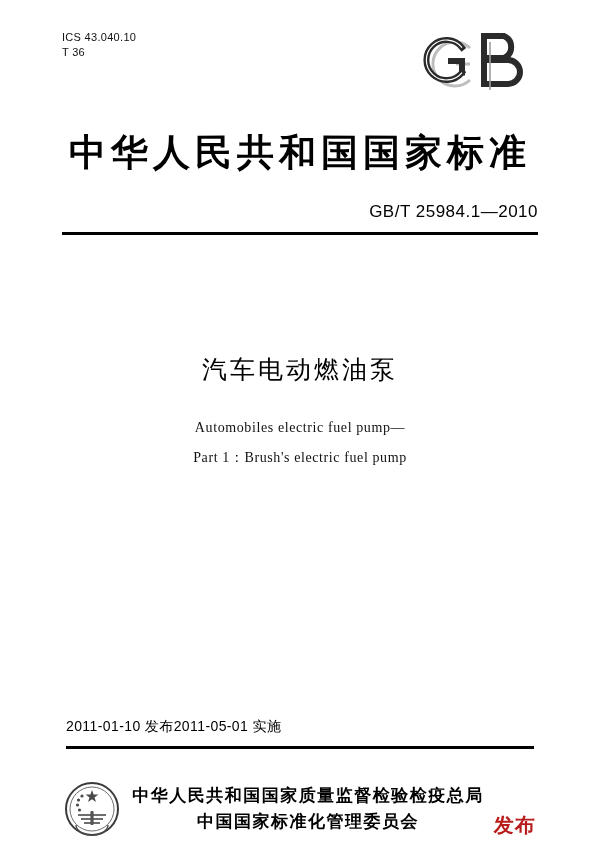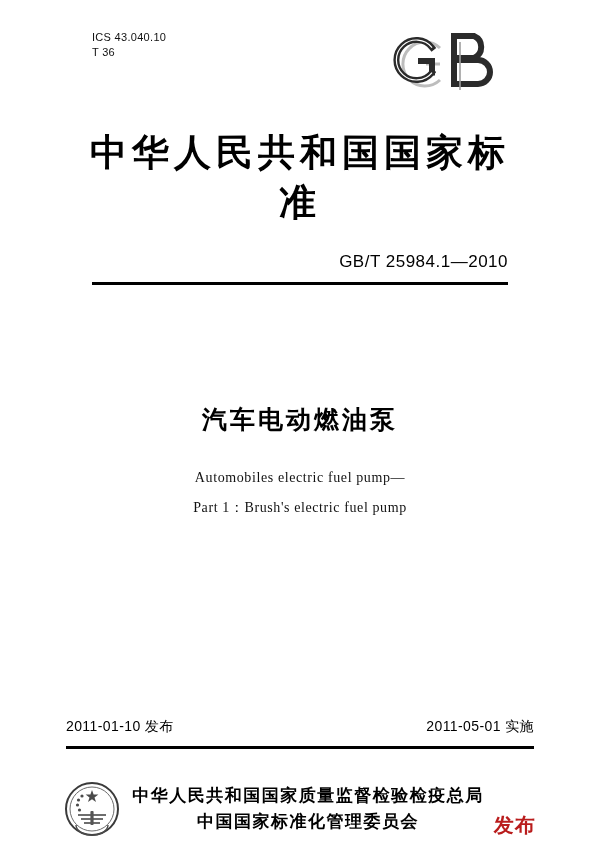--- a/index.html
+++ b/index.html
@@ -14,21 +14,21 @@
     color: #1a1a1a;
     position: relative;
     overflow: hidden;
   }
   .page {
     position: absolute;
     left: 0; top: 0;
     width: 600px;
     height: 853px;
     box-sizing: border-box;
-    padding: 0 70px;
+    padding: 0 40px;
   }
 
   
   .header-row {
     position: relative;
     height: 110px;
   }
   .ics-block {
     position: absolute;
     left: 22px;
@@ -72,21 +72,21 @@
     border-top: 3px solid #000;
   }
 
   
   .title-block {
     margin-top: 118px;
     text-align: center;
   }
   .title-cn-1 {
     font-family: "Liberation Serif", serif;
-    font-weight: bold;
+    font-weight: normal;
     font-size: 25px;
     letter-spacing: 3px;
     color: #000;
   }
   .title-cn-2 {
     margin-top: 19px;
     font-family: "Liberation Serif", serif;
     font-weight: bold;
     font-size: 25px;
     letter-spacing: 2px;
@@ -107,21 +107,21 @@
     color: #111;
   }
 
   
   .dates-row {
     position: absolute;
     left: 66px;
     right: 66px;
     top: 718px;
     display: flex;
-    justify-content: space-between;
+    justify-content: flex-start;
     font-family: "Liberation Sans", sans-serif;
     font-size: 14px;
     letter-spacing: .4px;
     color: #000;
   }
   .rule-bottom {
     position: absolute;
     left: 66px;
     right: 66px;
     top: 746px;

